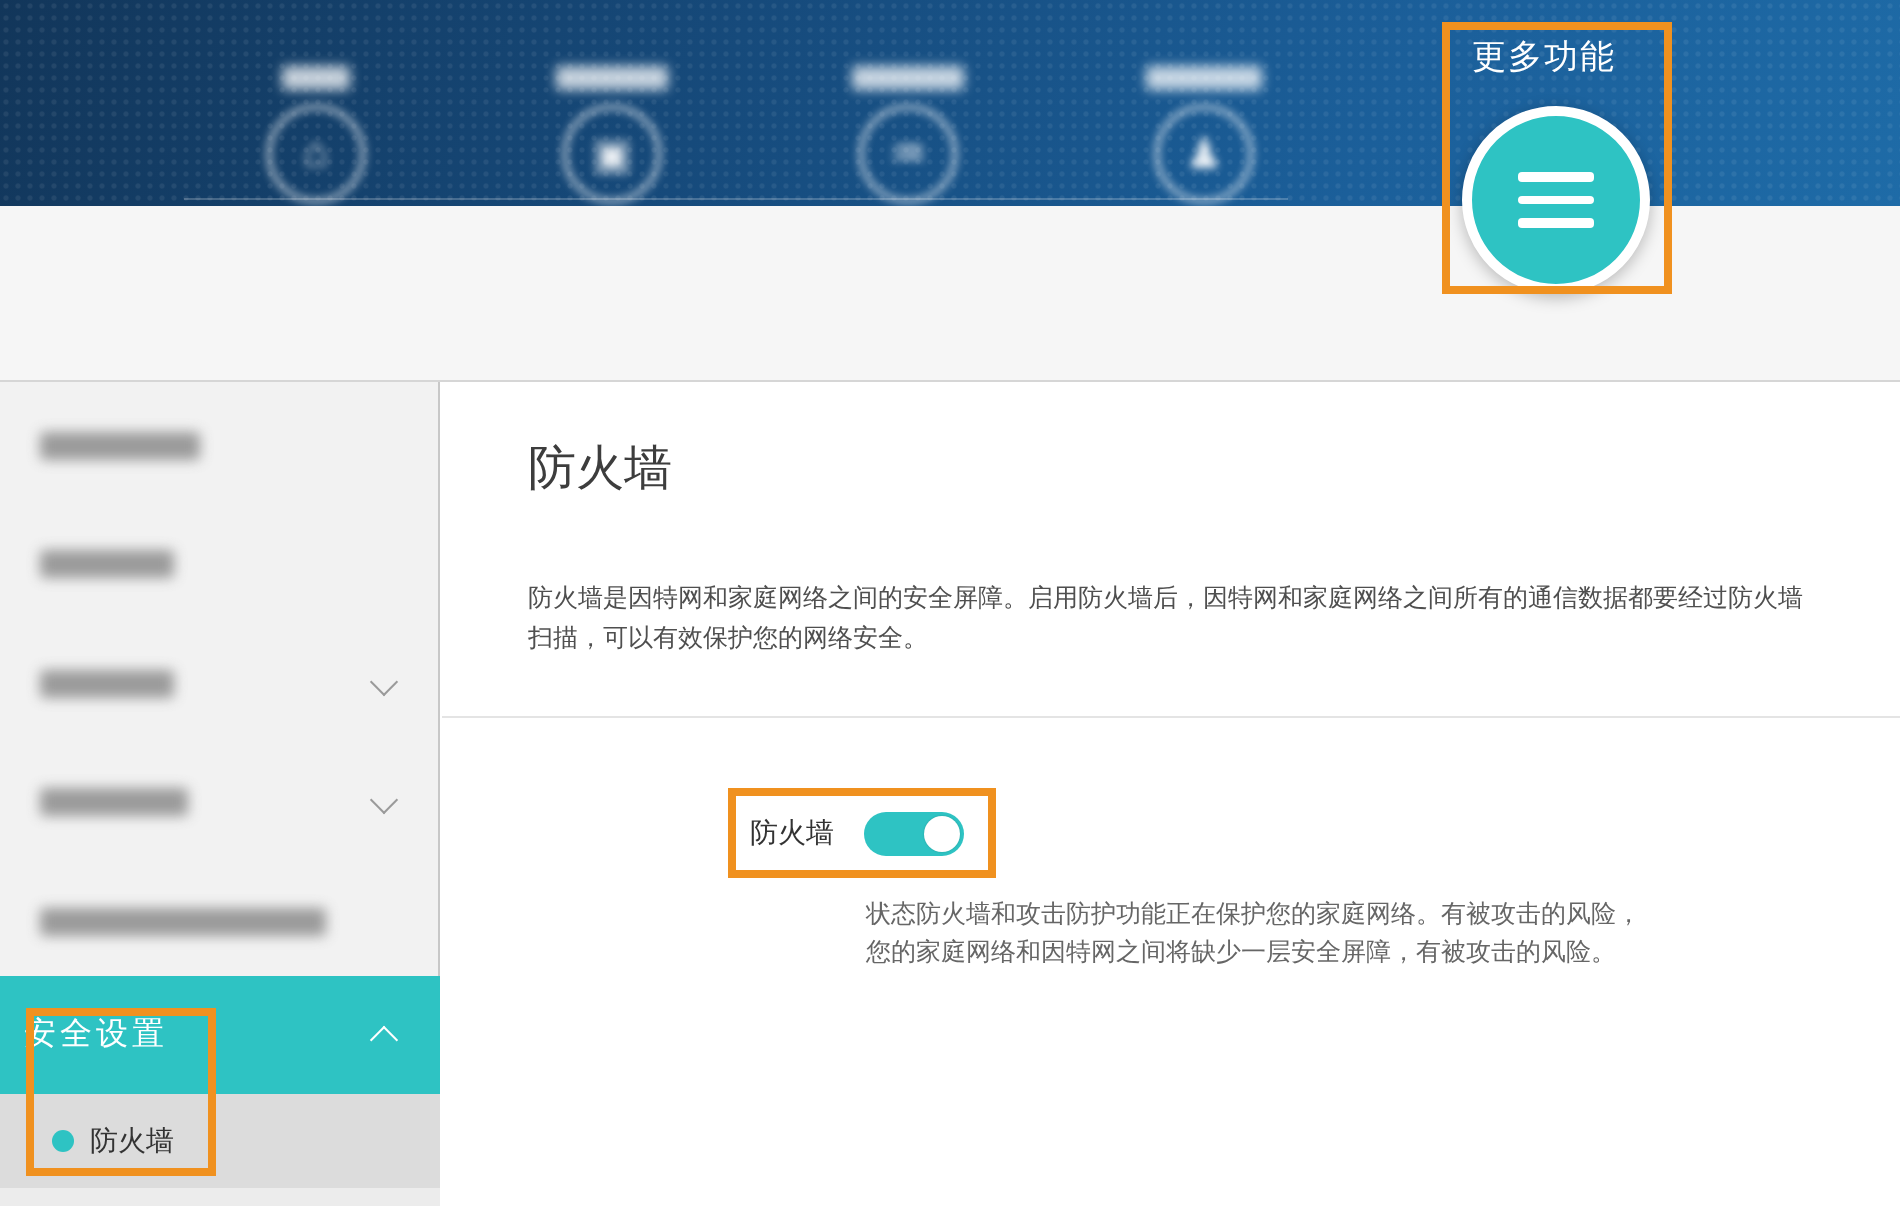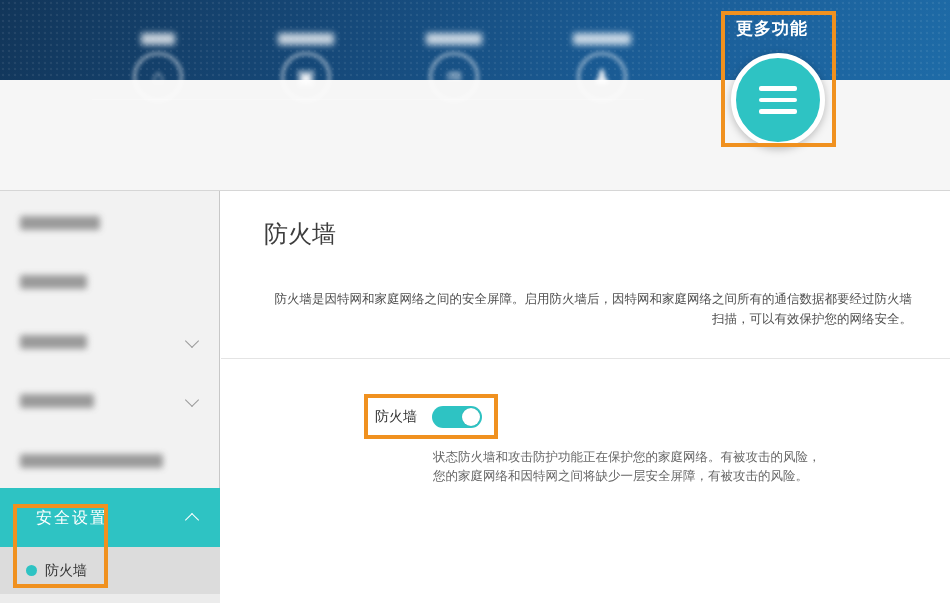--- a/index.html
+++ b/index.html
@@ -1,24 +1,24 @@
 <!DOCTYPE html>
 <html><head>
 <meta charset="utf-8">
 <style>
   html,body{margin:0;padding:0;background:#e9e9e9;}
   .stage{position:relative;width:950px;height:603px;overflow:hidden;background:#f6f6f6;
          font-family:"Liberation Sans","DejaVu Sans",sans-serif;}
 
   
-  .header{position:absolute;left:0;top:0;width:950px;height:80px;
+  .header{position:absolute;left:0;top:0;width:950px;height:103px;
     background-image:
       radial-gradient(circle, rgba(255,255,255,0.07) 1px, transparent 1.6px),
       linear-gradient(115deg,#12365a 0%,#164a7b 38%,#1b5f9a 72%,#1e6ba7 100%);
-    background-size:6px 6px,100% 100%;font-weight:bold;}
+    background-size:6px 6px,100% 100%;}
   .header-underline{position:absolute;left:92px;top:99px;width:552px;height:1px;
     background:rgba(255,255,255,0.22);}
   .nav-item{position:absolute;top:33px;width:120px;text-align:center;cursor:pointer;}
   .nav-label-redacted{height:12px;border-radius:2px;background:rgba(255,255,255,0.75);
     filter:blur(3px);margin:0 auto 7px auto;}
   .nav-icon{width:44px;height:44px;border:3px solid rgba(255,255,255,0.55);border-radius:50%;
     margin:0 auto;display:flex;align-items:center;justify-content:center;
     color:rgba(255,255,255,0.9);font-size:21px;filter:blur(2.2px);}
   .more-label{position:absolute;left:736px;top:17px;color:#fff;font-size:17px;letter-spacing:1px;}
   .menu-fab{position:absolute;left:731px;top:53px;width:94px;height:94px;border-radius:50%;
@@ -43,34 +43,34 @@
     border-right:1px solid #c8c8c8;box-sizing:border-box;}
   .side-redacted{position:absolute;height:14px;border-radius:2px;background:#8b8b8b;
     filter:blur(3.2px);opacity:0.85;}
   .side-row{position:absolute;left:0;width:220px;cursor:pointer;}
   .chev{position:absolute;width:9px;height:9px;border-right:1.6px solid #9a9a9a;
     border-bottom:1.6px solid #9a9a9a;}
   .chev-down{transform:rotate(45deg);}
   .chev-up{transform:rotate(-135deg);border-color:#ffffff;}
   .side-active{position:absolute;left:0;top:297px;width:220px;height:59px;background:#2ec3c3;
     color:#ffffff;font-size:16px;letter-spacing:2px;line-height:59px;cursor:pointer;}
-  .side-active .label{margin-left:36px;}
+  .side-active .label{margin-left:12px;}
   .side-sub{position:absolute;left:0;top:356px;width:220px;height:47px;background:#dcdcdc;
     cursor:pointer;}
   .side-sub .dot{position:absolute;left:26px;top:18px;width:11px;height:11px;border-radius:50%;
     background:#2ec3c3;}
   .side-sub .label{position:absolute;left:45px;top:0;height:47px;line-height:47px;
     font-size:14px;color:#333333;}
   .side-bottom{position:absolute;left:0;top:403px;width:220px;bottom:0;background:#ececec;}
 
   
   .main{position:absolute;left:221px;top:0;right:0;bottom:0;background:#ffffff;}
   .page-title{position:absolute;left:43px;top:27px;font-size:24px;color:#3d3d3d;}
   .page-desc{position:absolute;left:43px;top:98px;width:648px;font-size:12.5px;
-    line-height:20px;color:#4f4f4f;text-align:right;}
+    line-height:20px;color:#4f4f4f;}
   .section-divider{position:absolute;left:0;top:167px;right:0;height:1px;background:#e4e4e4;}
   .toggle-label{position:absolute;left:154px;top:203px;height:45px;line-height:45px;
     font-size:14px;color:#333333;}
   .toggle{position:absolute;left:211px;top:215px;width:50px;height:22px;border-radius:11px;
     background:#2ec3c3;cursor:pointer;}
   .toggle .knob{position:absolute;right:2px;top:2px;width:18px;height:18px;border-radius:50%;
     background:#ffffff;box-shadow:0 0 1px rgba(0,0,0,0.2);}
   .toggle-help{position:absolute;left:212px;top:257px;width:394px;font-size:12.5px;
     line-height:19px;color:#666666;}
 </style>

